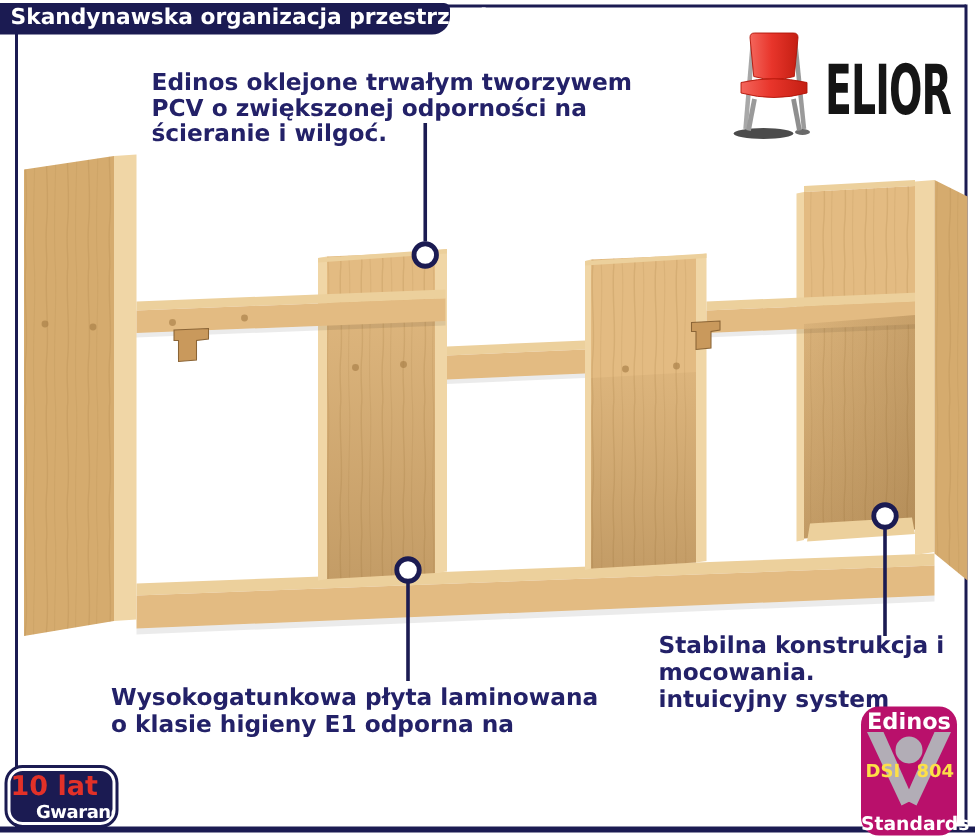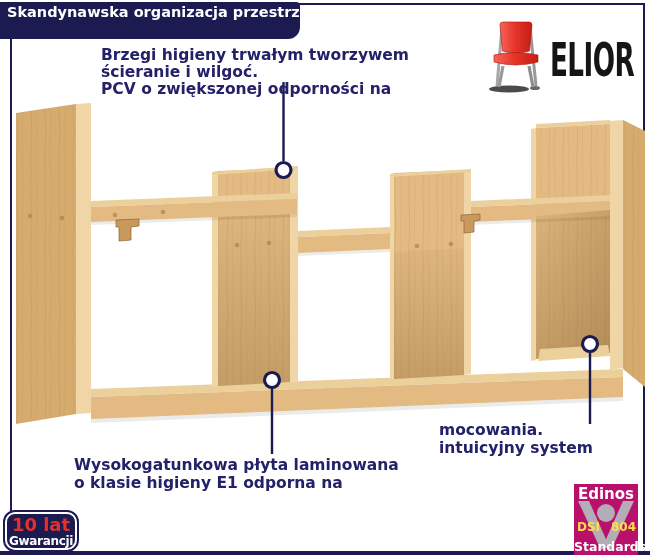--- a/index.html
+++ b/index.html
@@ -10,21 +10,21 @@
   html,body{margin:0;padding:0;}
   .canvas{position:relative;width:650px;height:560px;background:#fff;overflow:hidden;
     font-family:"DejaVu Sans","Liberation Sans",sans-serif;}
   
   .frame{position:absolute;background:var(--navy);}
   .frame.top{left:0;top:3px;width:644px;height:2px;}
   .frame.left{left:10px;top:3px;width:2px;height:549px;}
   .frame.right{left:643px;top:3px;width:2px;height:549px;}
   .frame.bottom{left:0;top:551px;width:650px;height:4px;}
   
-  .banner{position:absolute;left:0;top:2px;width:300px;height:37px;background:var(--navy);
+  .banner{position:absolute;left:0;top:2px;width:300px;height:21px;background:var(--navy);
     border-radius:0 4px 12px 0;color:#fff;font-size:14.5px;font-weight:bold;
     line-height:21px;padding-left:7px;box-sizing:border-box;white-space:nowrap;z-index:5;}
   
   .logo{position:absolute;left:486px;top:21px;width:156px;height:74px;z-index:4;}
   .logo .chair{position:absolute;left:0;top:0;}
   .logo .brand{position:absolute;left:64px;top:16px;font-size:46px;font-weight:bold;
     color:var(--black);transform:scaleX(.57);transform-origin:left top;letter-spacing:-1px;
     line-height:1;white-space:nowrap;}
   
   .note{position:absolute;color:var(--text-navy);font-weight:bold;font-size:15.5px;
@@ -40,26 +40,26 @@
   .wedge{fill:var(--wood-edge);}
   .wtop{fill:var(--wood-top);}
   .shadow{fill:rgba(0,0,0,.08);}
   .callout-line{stroke:var(--navy);stroke-width:2.4;}
   .callout-ring{fill:#fff;stroke:var(--navy);stroke-width:3.2;}
   .dot{fill:#a87e46;opacity:.65;}
   .bracket{fill:#c9995c;stroke:#8a6436;stroke-width:.7;}
   
   .warranty{position:absolute;left:5px;top:512px;width:72px;height:38px;background:var(--navy);
     border:2px solid #fff;outline:2px solid var(--navy);border-radius:10px;z-index:6;
-    text-align:center;box-sizing:border-box;}
+    box-sizing:border-box;}
   .warranty .years{color:var(--red);font-size:18px;font-weight:bold;line-height:1.05;margin-top:2px;}
-  .warranty .glabel{color:#fff;font-size:12px;font-weight:bold;letter-spacing:-.3px;line-height:1.05;}
-  
-  .edinos{position:absolute;left:574px;top:484px;width:64px;height:71px;background:var(--magenta);
-    z-index:6;}
+  .warranty .glabel{color:#fff;font-size:12px;font-weight:bold;letter-spacing:-.3px;line-height:1.05;padding-left:17px;}
+  
+  .edinos{position:absolute;left:574px;top:471px;width:64px;height:86px;background:var(--magenta);
+    z-index:6;border-radius:12px;}
   .edinos .ebrand{position:absolute;left:0;top:1px;width:100%;text-align:center;color:#fff;
     font-size:15px;font-weight:bold;}
   .edinos .vbox{position:absolute;left:0;top:17px;}
   .edinos .edsi{position:absolute;left:3px;top:36px;color:#fde047;font-size:12px;font-weight:bold;}
   .edinos .e804{position:absolute;right:2px;top:36px;color:#fde047;font-size:12px;font-weight:bold;}
   .edinos .estd{position:absolute;left:0;bottom:1px;width:100%;text-align:center;color:#ffffff;
     font-size:12.5px;font-weight:bold;}
 </style>
 </head>
 <body>
@@ -192,29 +192,30 @@
 
     <line class="callout-line" x1="283.5" y1="82" x2="283.5" y2="161"></line>
     <line class="callout-line" x1="272" y1="388" x2="272" y2="454"></line>
     <line class="callout-line" x1="590" y1="352" x2="590" y2="424"></line>
     <circle class="callout-ring" cx="283.5" cy="170" r="7.5"></circle>
     <circle class="callout-ring" cx="272" cy="380" r="7.5"></circle>
     <circle class="callout-ring" cx="590" cy="344" r="7.5"></circle>
   </svg>
 
   <div class="note nt">
-    <span>Brzegi higieny trwałym tworzywem</span>
+    <span>Edinos oklejone trwałym tworzywem</span>
+    <span>PCV o zwiększonej odporności na</span>
     <span>ścieranie i wilgoć.</span>
-    <span>PCV o zwiększonej odporności na</span>
   </div>
   <div class="note nbl">
     <span>Wysokogatunkowa płyta laminowana</span>
     <span>o klasie higieny E1 odporna na</span>
   </div>
   <div class="note nbr">
+    <span>Stabilna konstrukcja i</span>
     <span>mocowania.</span>
     <span>intuicyjny system</span>
   </div>
 
   <div class="warranty">
     <div class="years">10 lat</div>
     <div class="glabel">Gwarancji</div>
   </div>
 
   <div class="edinos">

